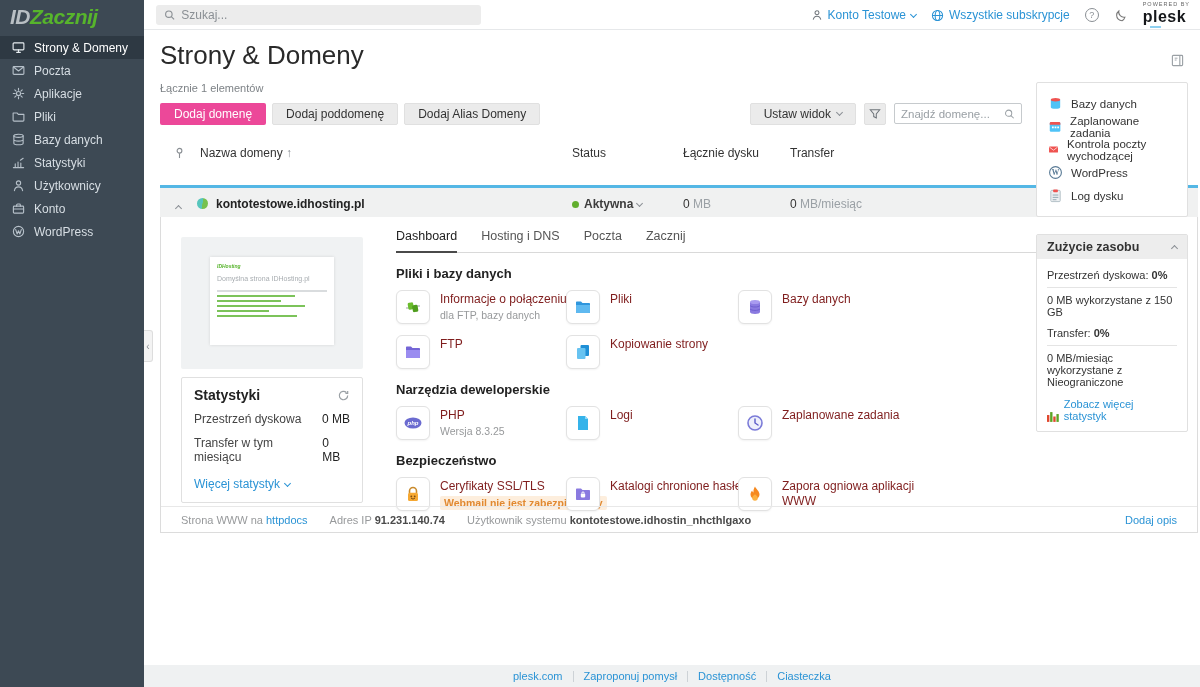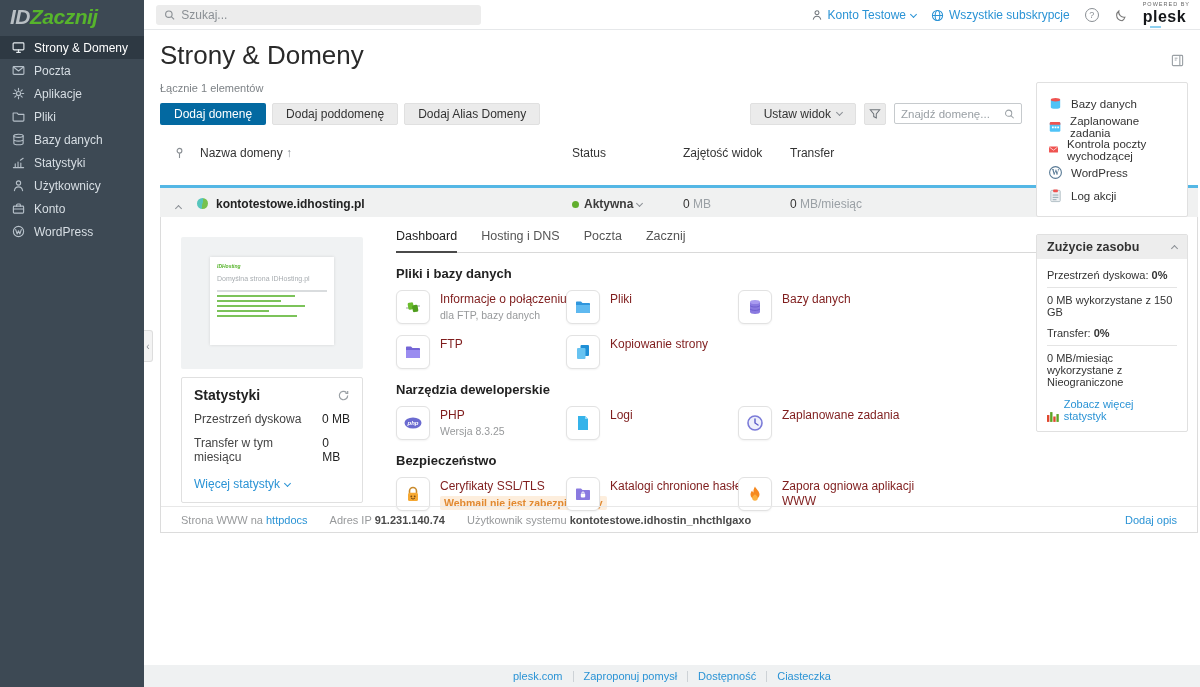--- a/index.html
+++ b/index.html
@@ -30,21 +30,21 @@
   .plesk .pbar { width:11px; height:2px; background:#8ed0f0; margin:1px 0 0 7px; }
 
   
   .main { position:absolute; left:144px; top:30px; right:0; bottom:22px; background:#fff; }
   .page-title { position:absolute; left:16px; top:10px; font-size:26px; font-weight:normal; color:#2a2a2a; }
   .panel-toggle { position:absolute; right:16px; top:24px; cursor:pointer; }
   .items-count { position:absolute; left:16px; top:52px; font-size:11px; color:#7d8286; }
 
   .toolbar { position:absolute; left:16px; top:72px; width:862px; height:23px; display:flex; align-items:center; }
   .btn { height:22px; padding:0 13px; font-size:12px; border-radius:2px; border:1px solid transparent; display:inline-flex; align-items:center; gap:6px; cursor:pointer; font-family:inherit; }
-  .btn.primary { background:#0369a1; color:#fff; }
+  .btn.primary { background:#ec4899; color:#fff; }
   .btn.default { background:#ebebeb; color:#333; border-color:#e0e0e0; }
   .btn + .btn { margin-left:6px; }
   .toolbar-right { margin-left:auto; display:flex; align-items:center; gap:8px; }
   .icon-btn { width:22px; height:22px; background:#ebebeb; border:1px solid #e0e0e0; border-radius:2px; display:flex; align-items:center; justify-content:center; cursor:pointer; }
   .find-box { width:128px; height:21px; border:1px solid #c6cacd; border-radius:2px; background:#fff; display:flex; align-items:center; padding:0 6px; }
   .find-box input { border:none; outline:none; width:100%; font-size:11.5px; color:#555; font-family:inherit; }
   .find-box input::placeholder { color:#9aa0a5; }
 
   
   .thead { position:absolute; left:16px; top:108px; width:862px; height:31px; font-size:12px; color:#333; }
@@ -257,21 +257,21 @@
     </div>
   </div>
 
   <div class="thead">
     <svg class="col" style="left:14px;top:9px" width="11" height="12" viewBox="0 0 12 13" fill="none" stroke="#8a8f94" stroke-width="1.2">
         <circle cx="6" cy="4" r="2.6"></circle>
         <path d="M6 6.8V12"></path>
       </svg>
     <span class="col" style="left:40px"><span>Nazwa domeny</span> <span style="color:#8a8f94">↑</span></span>
     <span class="col" style="left:412px">Status</span>
-    <span class="col" style="left:523px">Zajętość widok</span>
+    <span class="col" style="left:523px">Łącznie dysku</span>
     <span class="col" style="left:630px">Transfer</span>
   </div>
 
   <div class="card">
     <div class="summary">
       <span class="col" style="left:16px;top:12px"><span class="chev up"></span></span>
       <span class="col domain-dot" style="left:37px;top:10px"></span>
       <span class="col bold" style="left:56px;color:#222">kontotestowe.idhosting.pl</span>
       <span class="col" style="left:412px"><span class="status-dot"></span><span style="font-weight:bold;color:#3c3c3c">Aktywna</span>&nbsp;<span class="chev down"></span></span>
       <span class="col" style="left:523px"><span style="color:#333">0</span> <span class="val-gray">MB</span></span>
@@ -529,21 +529,21 @@
             <text x="8" y="10.8" font-size="8" text-anchor="middle" fill="#5a7b96" font-weight="bold" font-family="Liberation Serif, serif">W</text>
           </svg>
         <span>WordPress</span>
       </div>
       <div class="sc-item">
         <svg width="15" height="15" viewBox="0 0 16 16">
             <rect x="3" y="2.5" width="10" height="12" rx="1" fill="#eceff1" stroke="#b0bec5" stroke-width="1"></rect>
             <rect x="5.5" y="1.5" width="5" height="3" rx=".8" fill="#ef5350"></rect>
             <path d="M5 7.5h6M5 10h6M5 12.5h4" stroke="#90a4ae" stroke-width="1"></path>
           </svg>
-        <span>Log akcji</span>
+        <span>Log dysku</span>
       </div>
     </div>
 
     <div class="usage">
       <div class="usage-head">
         <span>Zużycie zasobu</span>
         <span class="chev up"></span>
       </div>
       <div class="usage-body">
         <div class="u-row"><span>Przestrzeń dyskowa: </span><b>0%</b></div>

